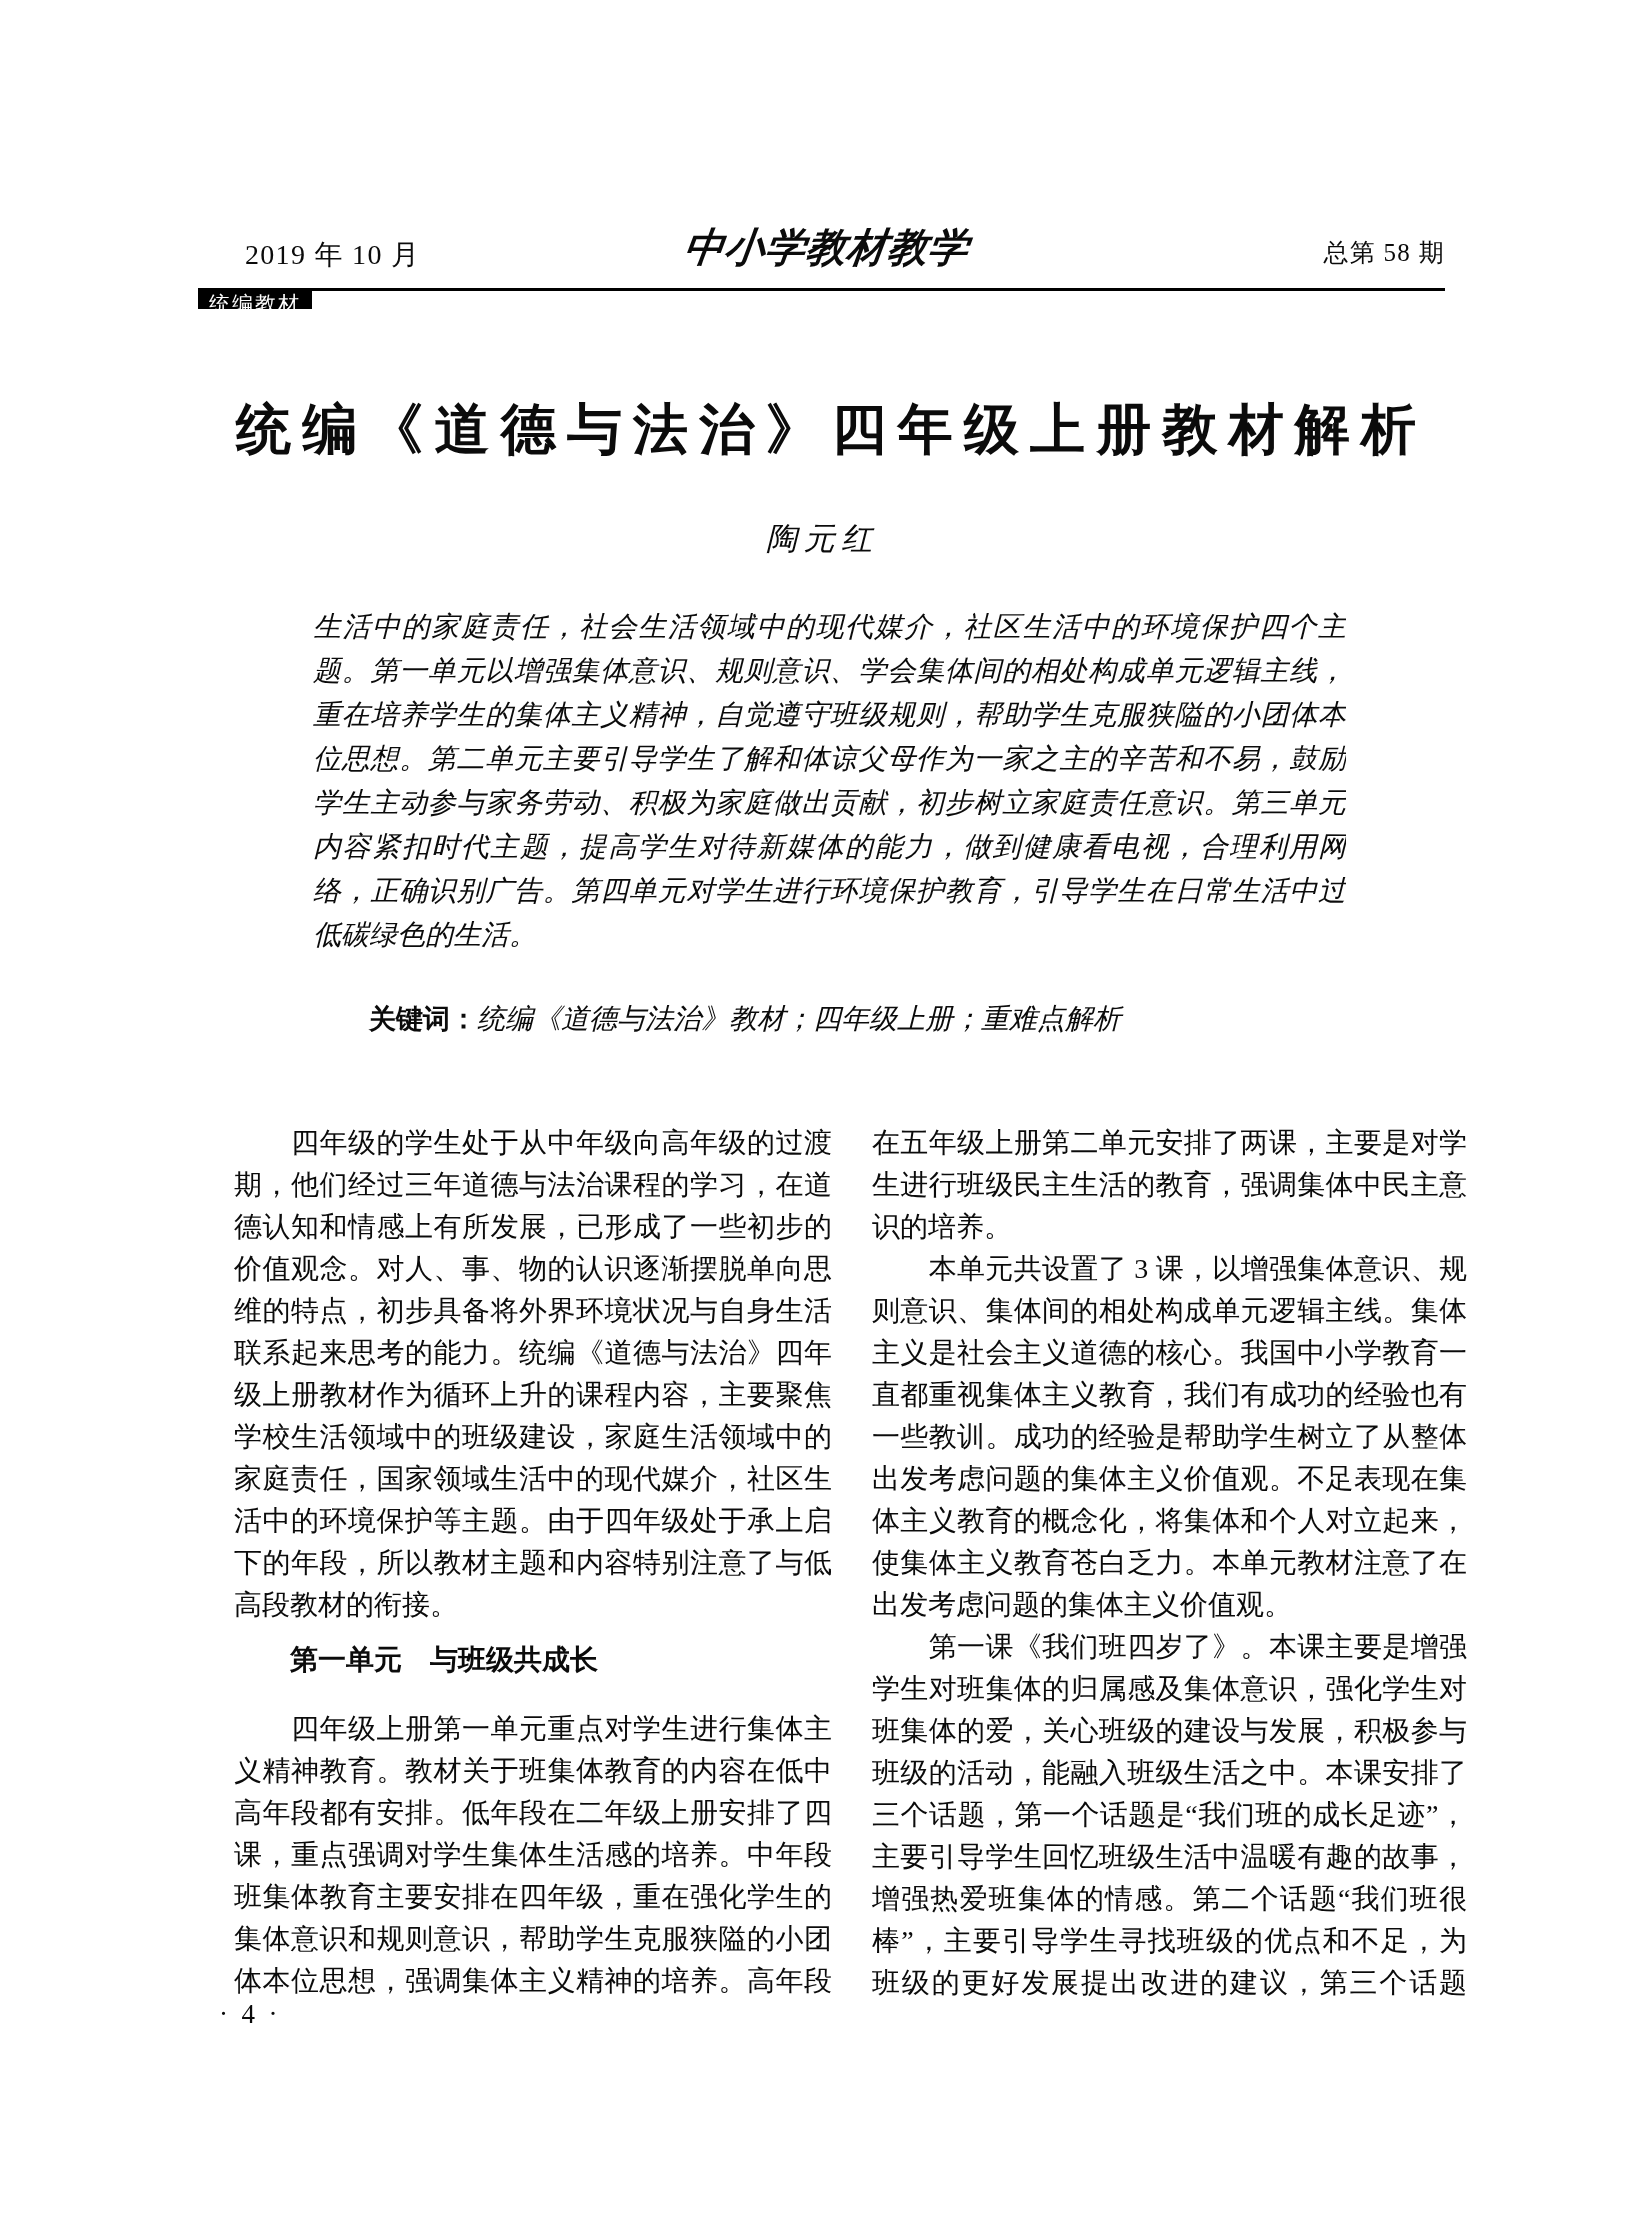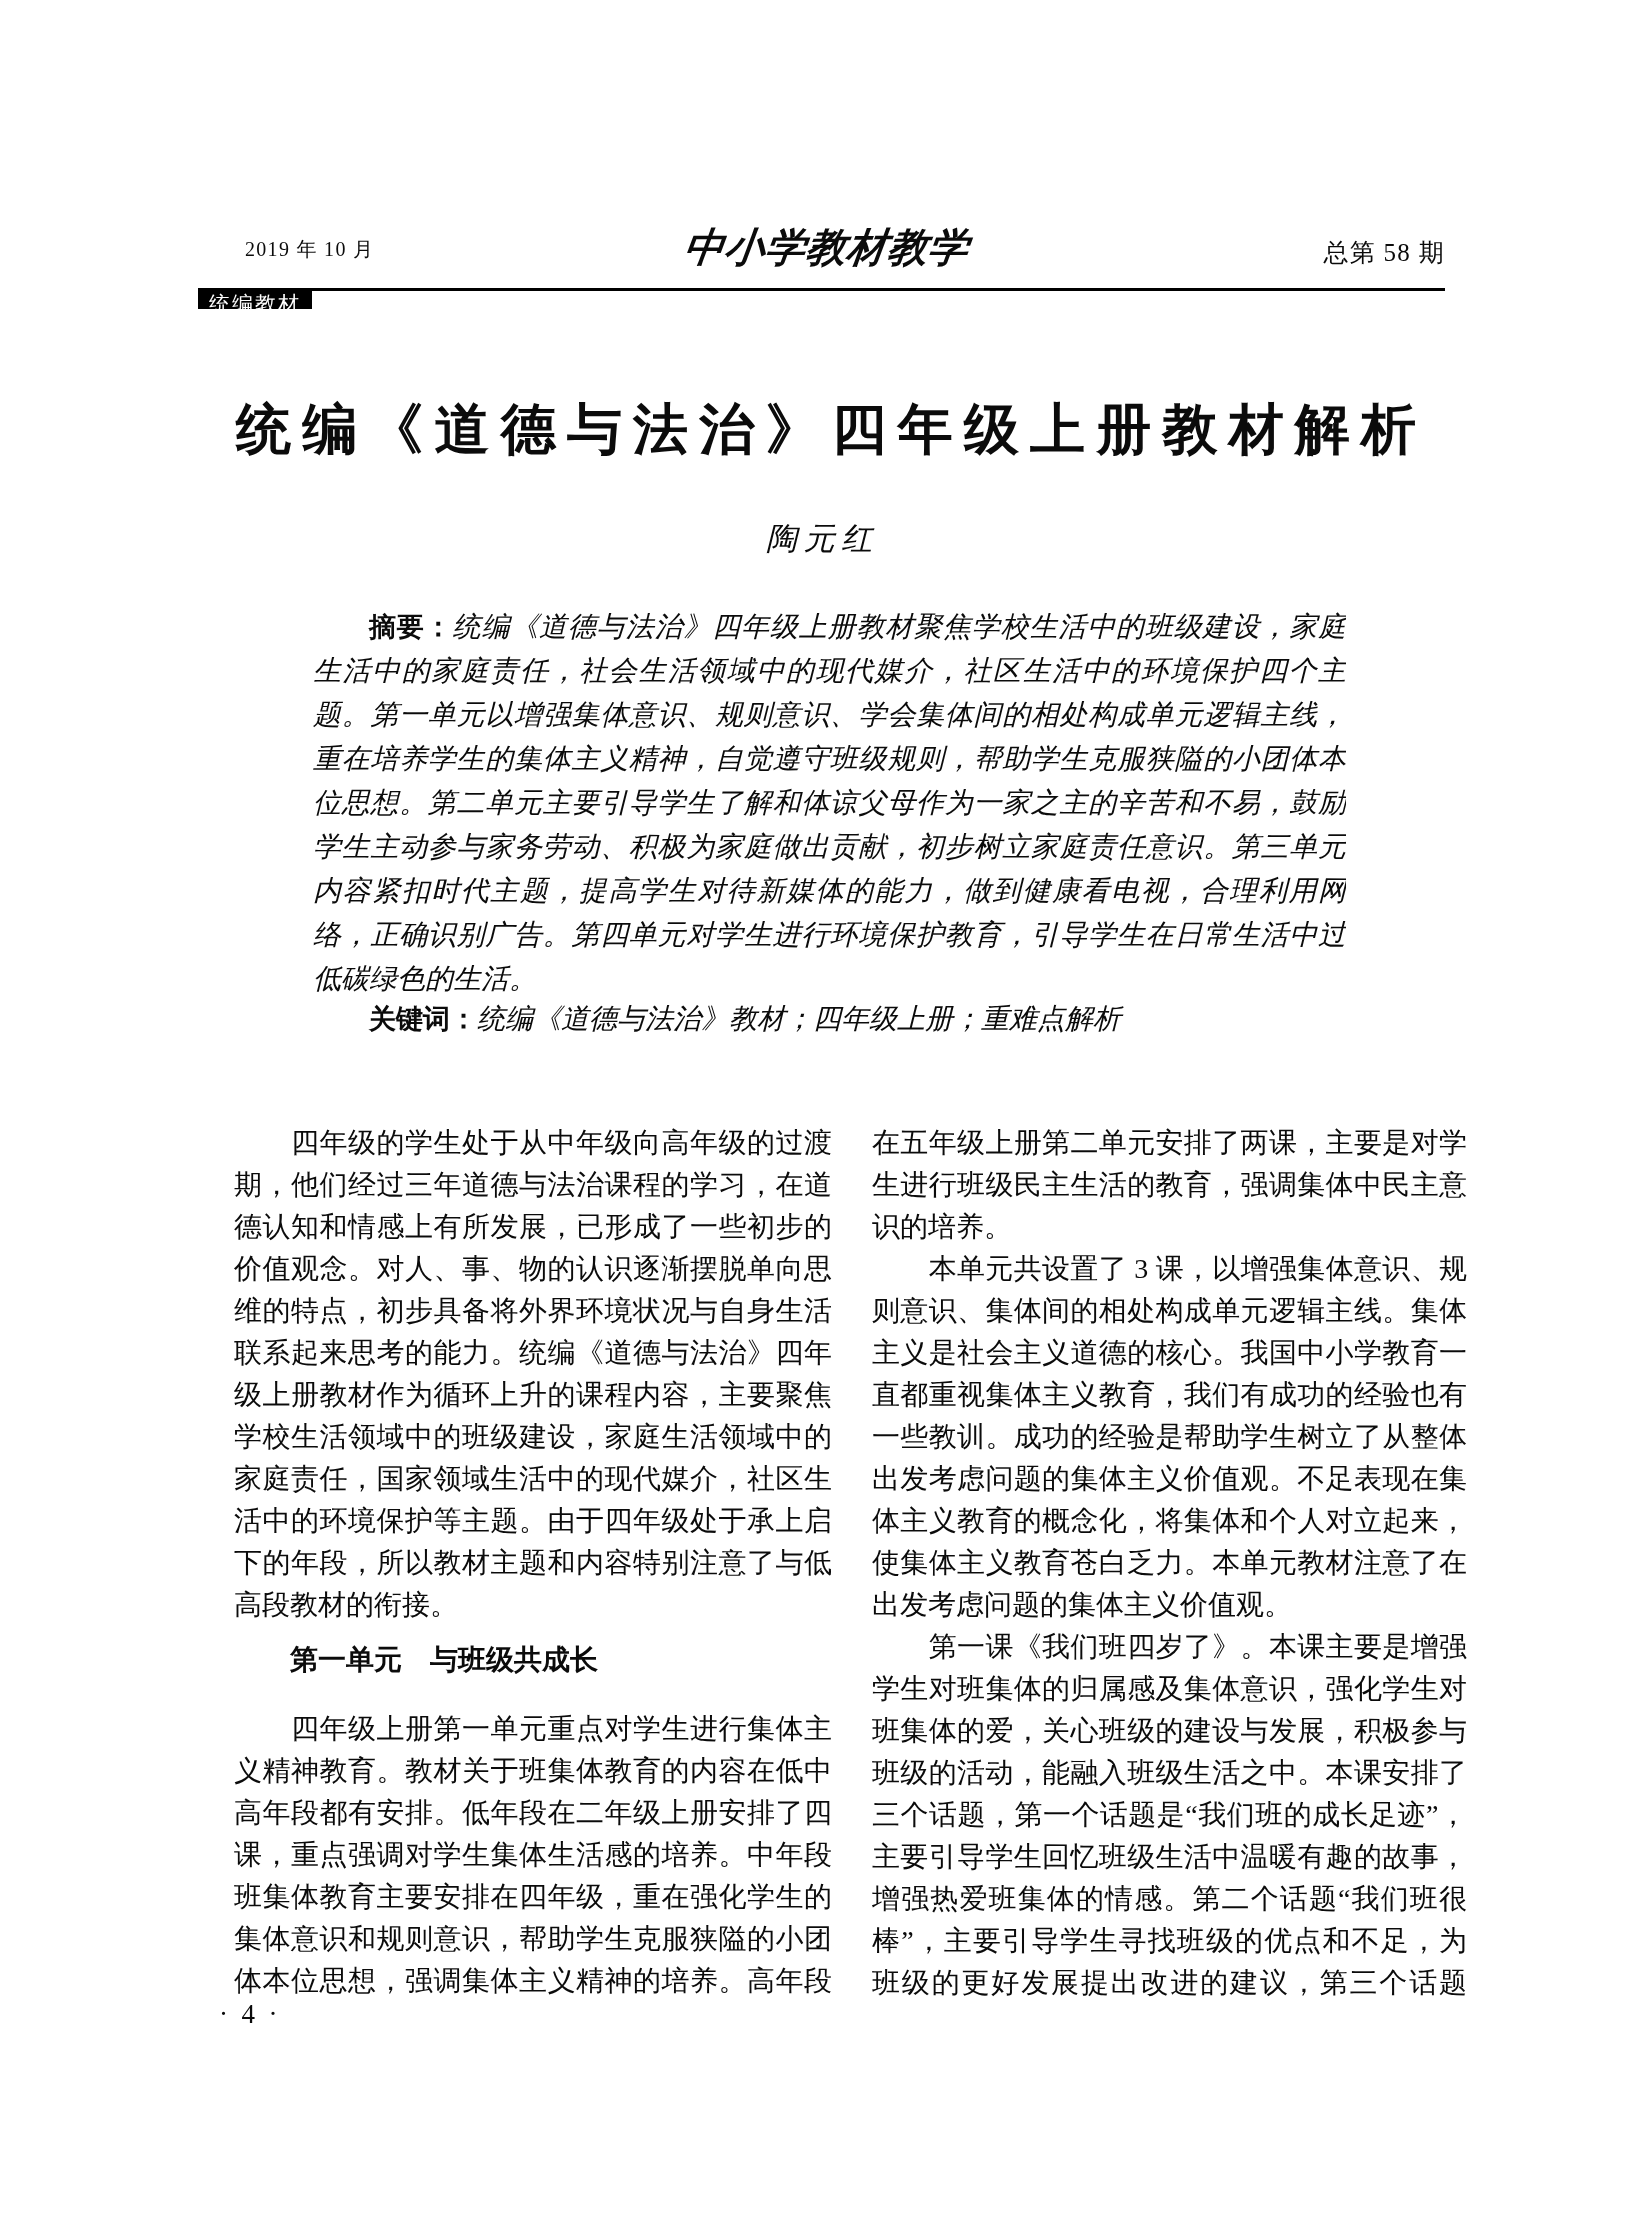--- a/index.html
+++ b/index.html
@@ -6,21 +6,21 @@
   #page{
     position:relative;
     width:1645px;height:2216px;
     background:#ffffff;
     color:#0b0b0b;
     font-family:"Liberation Serif","DejaVu Serif",serif;
     overflow:hidden;
   }
   .abs{position:absolute;}
   
-  #hdr-date{left:245px;top:236px;font-size:20px;letter-spacing:1.3px;}
+  #hdr-date{left:245px;top:236px;font-size:28px;letter-spacing:1.3px;}
   #hdr-logo{
     left:672px;top:220px;width:309px;text-align:center;
     font-size:40px;font-weight:bold;font-style:italic;
     font-family:"Liberation Serif","DejaVu Serif",serif;
     transform:skewX(-7deg);letter-spacing:0.7px;white-space:nowrap;
   }
   #hdr-issue{left:1243px;top:236px;width:202px;text-align:right;font-size:25px;letter-spacing:1.3px;}
   #hdr-rule{left:198px;top:288px;width:1247px;height:3.4px;background:#000;}
   #tag-box{
     left:198px;top:288px;width:114px;height:21px;background:#000;
@@ -74,21 +74,20 @@
   <div class="abs" id="hdr-date">2019 年 10 月</div>
   <div class="abs" id="hdr-logo">中小学教材教学</div>
   <div class="abs" id="hdr-issue">总第 58 期</div>
   <div class="abs" id="hdr-rule"></div>
   <div class="abs" id="tag-box">统编教材</div>
 
   <div class="abs" id="title">统编《道德与法治》四年级上册教材解析</div>
   <div class="abs" id="author">陶元红</div>
 
   <div class="abs" id="abstract">
-      <div class="bline ind"><span class="lab">摘要：</span>统编《道德与法治》四年级上册教材聚焦学校生活中的班级建设，家庭</div>
       <div class="bline">生活中的家庭责任，社会生活领域中的现代媒介，社区生活中的环境保护四个主</div>
       <div class="bline">题。第一单元以增强集体意识、规则意识、学会集体间的相处构成单元逻辑主线，</div>
       <div class="bline">重在培养学生的集体主义精神，自觉遵守班级规则，帮助学生克服狭隘的小团体本</div>
       <div class="bline">位思想。第二单元主要引导学生了解和体谅父母作为一家之主的辛苦和不易，鼓励</div>
       <div class="bline">学生主动参与家务劳动、积极为家庭做出贡献，初步树立家庭责任意识。第三单元</div>
       <div class="bline">内容紧扣时代主题，提高学生对待新媒体的能力，做到健康看电视，合理利用网</div>
       <div class="bline">络，正确识别广告。第四单元对学生进行环境保护教育，引导学生在日常生活中过</div>
       <div class="bline end">低碳绿色的生活。</div>
     </div>
   <div class="abs" id="keywords">

